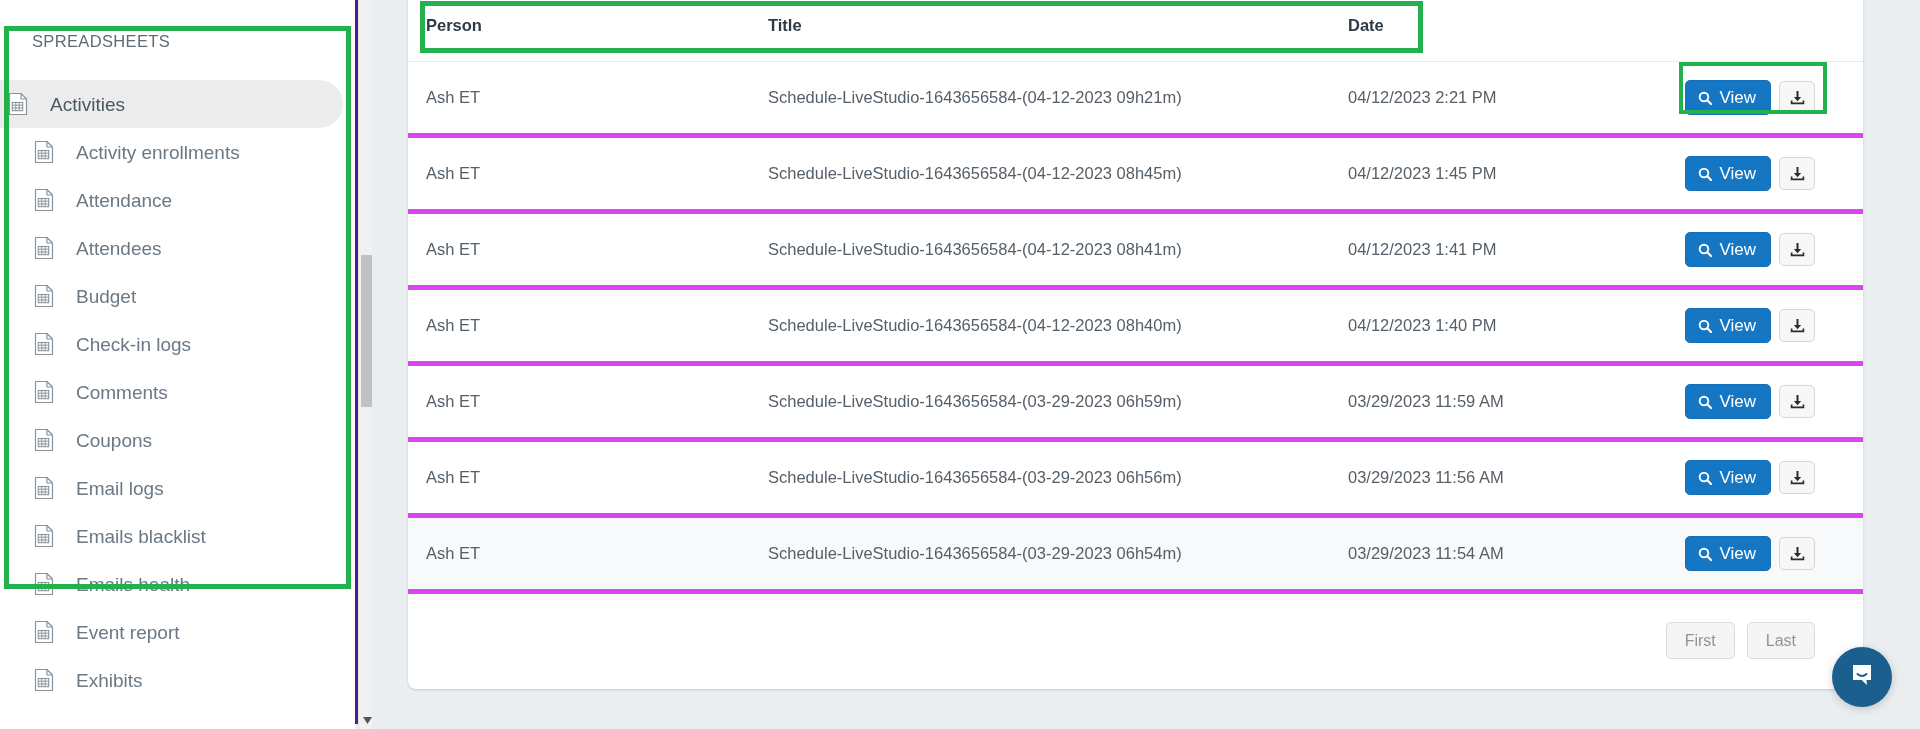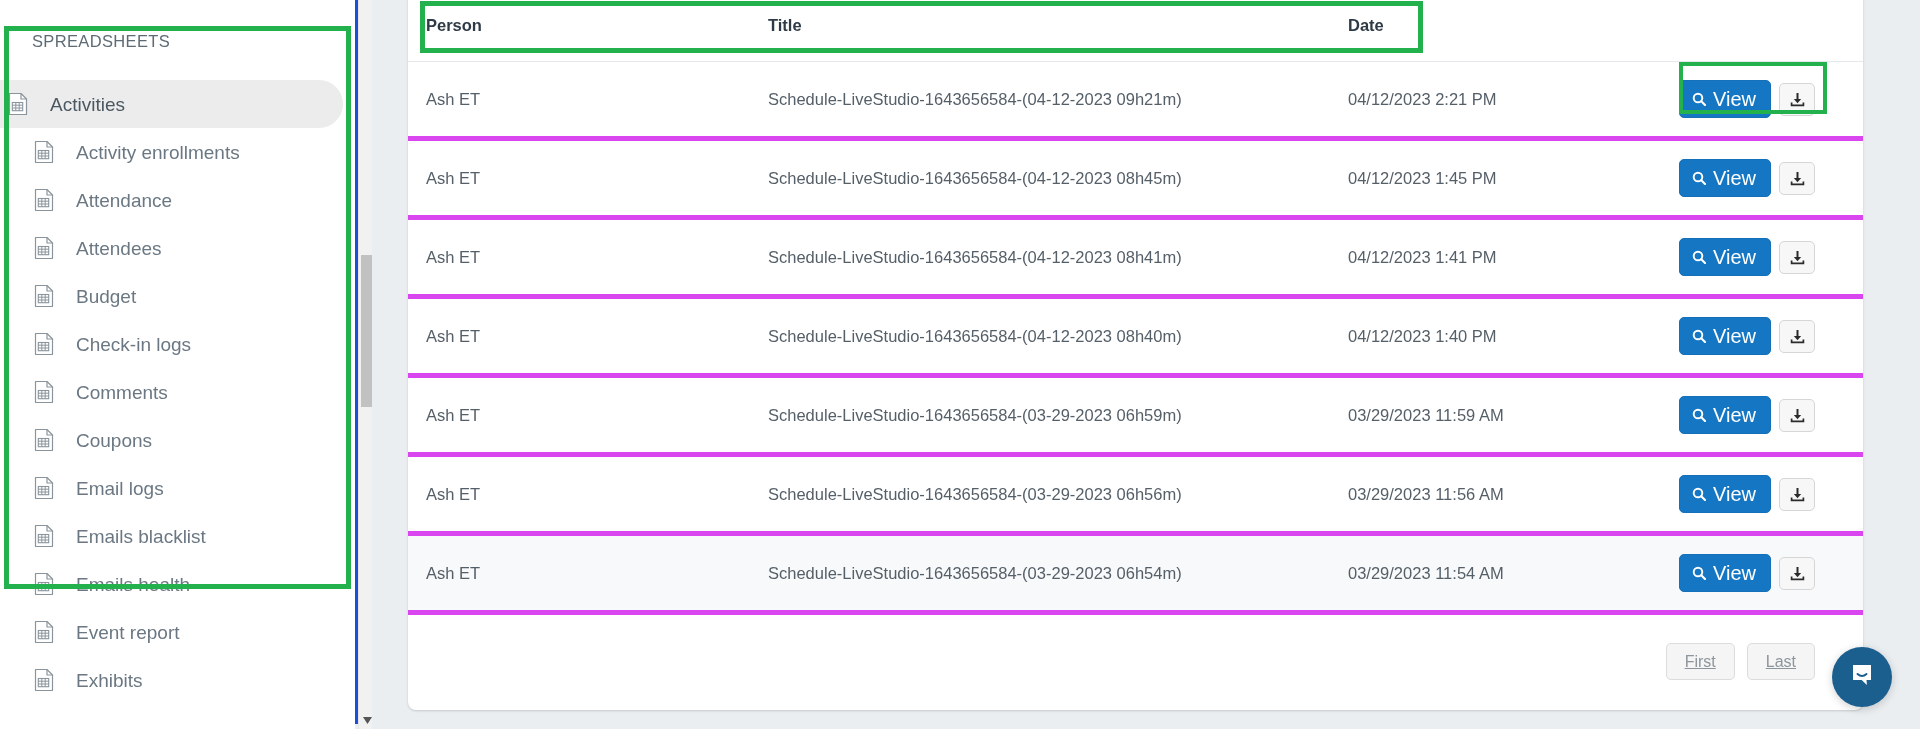--- a/index.html
+++ b/index.html
@@ -18,21 +18,21 @@
     height: 729px;
     display: flex;
     background: #eaeef0;
   }
 
   
   .sidebar-wrap {
     position: relative;
     width: 372px;
     height: 724px;
-    background: #1d4ed8;
+    background: #4c1d95;
     flex: 0 0 372px;
   }
 
   .sidebar-scroll {
     position: absolute;
     left: 0; top: 0;
     width: 355px;
     height: 729px;
     background: #ffffff;
     overflow: hidden;
@@ -175,21 +175,21 @@
   th.c-person { padding-left: 18px !important; }
 
   
   .btn-view {
     display: inline-flex;
     align-items: center;
     gap: 7px;
     background: #1577c4;
     border: 1px solid #1470b8;
     color: #ffffff;
-    font-size: 20px;
+    font-size: 17px;
     font-family: "Liberation Sans", sans-serif;
     border-radius: 5px;
     padding: 8px 14px 8px 12px;
     cursor: pointer;
     line-height: 1;
     vertical-align: middle;
   }
   .btn-view svg { display:block; }
 
   .btn-dl {
@@ -219,21 +219,20 @@
   .pg-btn {
     background: #f5f5f5;
     border: 1px solid #dcdcdc;
     border-radius: 5px;
     color: #8d959c;
     font-size: 16px;
     font-family: "Liberation Sans", sans-serif;
     padding: 8px 18px;
     cursor: pointer;
     line-height: 1.2;
-    text-decoration: underline;
   }
 
   
   .annot-header {
     position: absolute;
     left: 12px;
     top: 13px;
     width: 1003px;
     height: 52px;
     border: 5px solid #22b14c;

